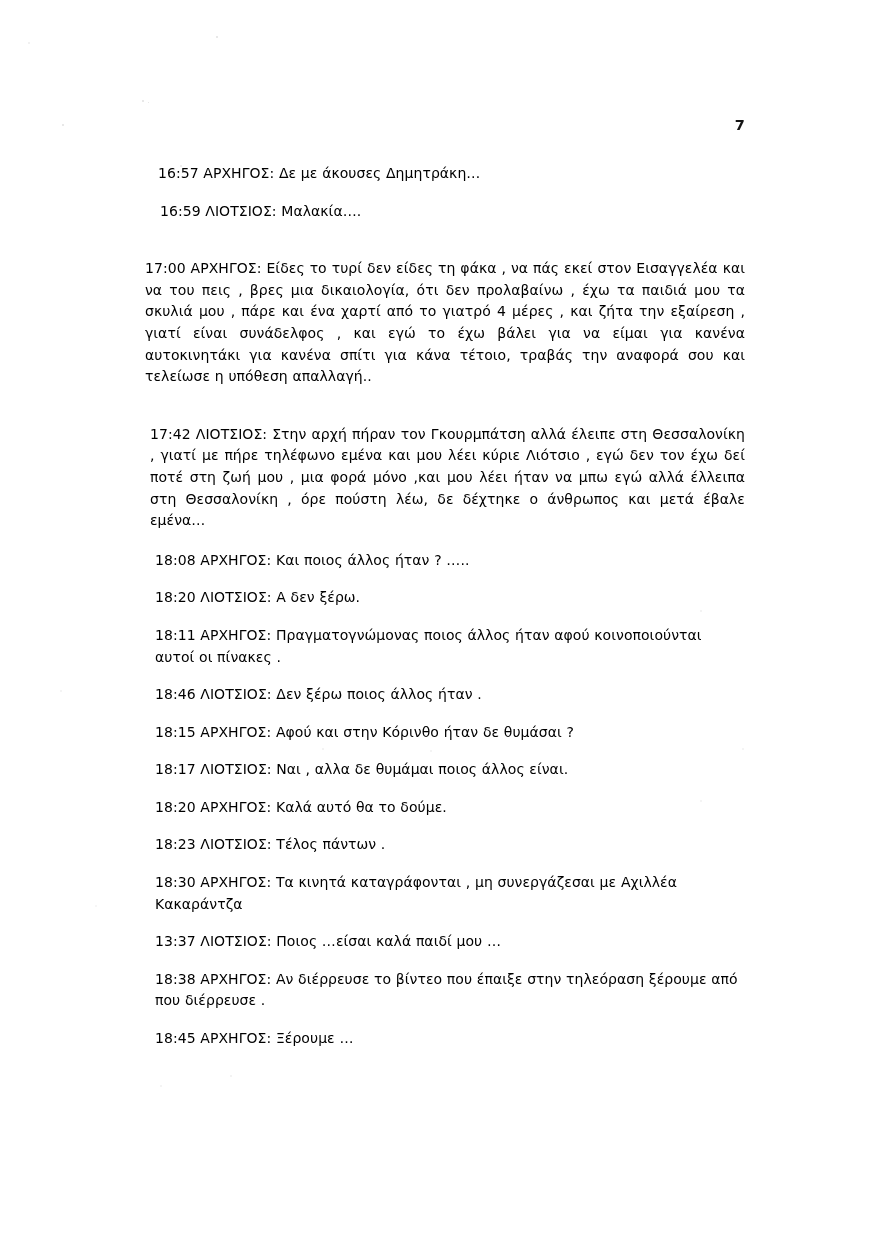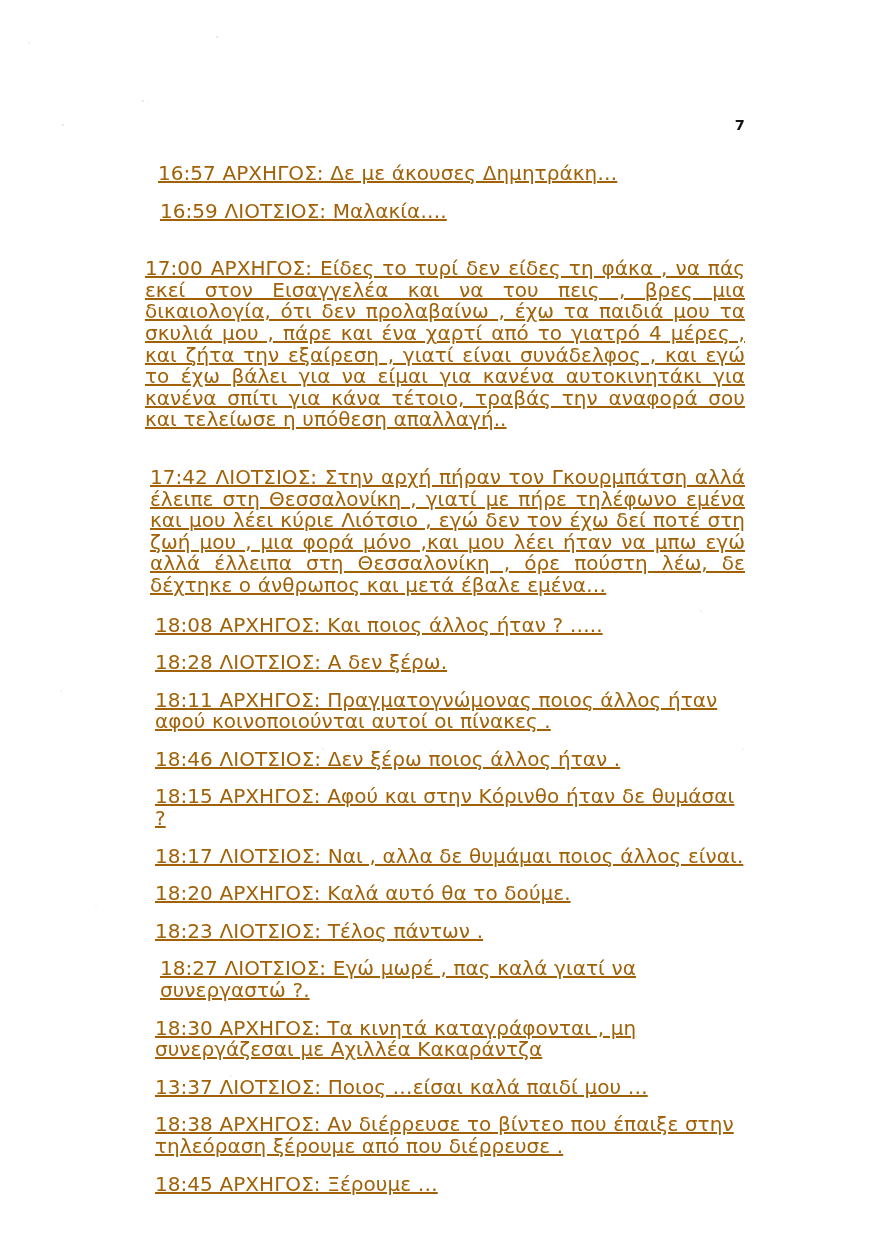--- a/index.html
+++ b/index.html
@@ -53,28 +53,27 @@
 
   
   .body-column {
     position: absolute;
     top: 163px;
     left: 145px;
     width: 600px;
   }
 
   .entry {
-    font-size: 20px;
+    font-size: 14px;
     line-height: 21.6px;
-    color: #a16207;
+    color: #000000;
     margin: 0 0 11px 0;
     text-align: left;
     letter-spacing: .05px;
     word-spacing: .2px;
-    text-decoration: underline;
   }
 
   
   .entry.justify {
     text-align: justify;
     text-justify: inter-word;
     margin-top: 36px;
   }
 
   
@@ -122,36 +121,35 @@
 
     <p class="entry indent-xs gap-xl">16:59 ΛΙΟΤΣΙΟΣ:  Μαλακία….</p>
 
     <p class="entry justify gap-lg">17:00 ΑΡΧΗΓΟΣ:  Είδες το τυρί δεν είδες τη φάκα , να πάς εκεί στον Εισαγγελέα και να του πεις , βρες μια δικαιολογία, ότι δεν προλαβαίνω , έχω τα παιδιά μου τα σκυλιά μου , πάρε και ένα χαρτί από το γιατρό 4 μέρες , και ζήτα την εξαίρεση , γιατί είναι συνάδελφος , και εγώ το έχω βάλει για να είμαι για κανένα αυτοκινητάκι για κανένα σπίτι για κάνα  τέτοιο, τραβάς την αναφορά σου και τελείωσε η υπόθεση απαλλαγή..</p>
 
 
     <p class="entry justify indent-tn gap-xl">17:42 ΛΙΟΤΣΙΟΣ:  Στην αρχή πήραν τον Γκουρμπάτση αλλά έλειπε στη Θεσσαλονίκη , γιατί με πήρε τηλέφωνο εμένα και μου λέει κύριε Λιότσιο , εγώ δεν τον έχω δεί ποτέ στη ζωή μου , μια φορά μόνο ,και μου λέει ήταν να μπω εγώ αλλά έλλειπα στη Θεσσαλονίκη , όρε πούστη λέω, δε δέχτηκε ο άνθρωπος και μετά έβαλε εμένα…</p>
 
     <p class="entry indent-md gap-lg">18:08 ΑΡΧΗΓΟΣ: Και ποιος άλλος ήταν ? …..</p>
 
-    <p class="entry indent-md gap-lg">18:28 ΛΙΟΤΣΙΟΣ:  Α δεν ξέρω.</p>
+    <p class="entry indent-md gap-lg">18:20 ΛΙΟΤΣΙΟΣ:  Α δεν ξέρω.</p>
 
     <p class="entry indent-md gap-lg">18:11 ΑΡΧΗΓΟΣ:  Πραγματογνώμονας ποιος άλλος ήταν αφού κοινοποιούνται αυτοί οι πίνακες .</p>
 
     <p class="entry indent-md gap-lg">18:46 ΛΙΟΤΣΙΟΣ: Δεν ξέρω ποιος άλλος ήταν .</p>
 
     <p class="entry indent-md gap-lg">18:15 ΑΡΧΗΓΟΣ:  Αφού και στην Κόρινθο ήταν δε θυμάσαι ?</p>
 
     <p class="entry indent-md gap-lg">18:17 ΛΙΟΤΣΙΟΣ:  Ναι , αλλα δε θυμάμαι ποιος άλλος είναι.</p>
 
     <p class="entry indent-md gap-lg">18:20 ΑΡΧΗΓΟΣ:  Καλά αυτό θα το δούμε.</p>
 
     <p class="entry indent-md gap-lg">18:23 ΛΙΟΤΣΙΟΣ: Τέλος πάντων .</p>
 
 
-    <p class="entry indent-xs gap-lg">18:27 ΛΙΟΤΣΙΟΣ:  Εγώ μωρέ , πας καλά γιατί να συνεργαστώ ?.</p>
 
     <p class="entry indent-md gap-lg">18:30 ΑΡΧΗΓΟΣ: Τα κινητά καταγράφονται , μη συνεργάζεσαι με Αχιλλέα Κακαράντζα</p>
 
     <p class="entry indent-md gap-lg">13:37 ΛΙΟΤΣΙΟΣ: Ποιος …είσαι  καλά παιδί μου …</p>
 
     <p class="entry indent-md gap-lg">18:38 ΑΡΧΗΓΟΣ: Αν διέρρευσε το βίντεο που έπαιξε στην τηλεόραση ξέρουμε από που διέρρευσε .</p>
 
 
     <p class="entry indent-md gap-sm">18:45 ΑΡΧΗΓΟΣ:  Ξέρουμε …</p>
 

